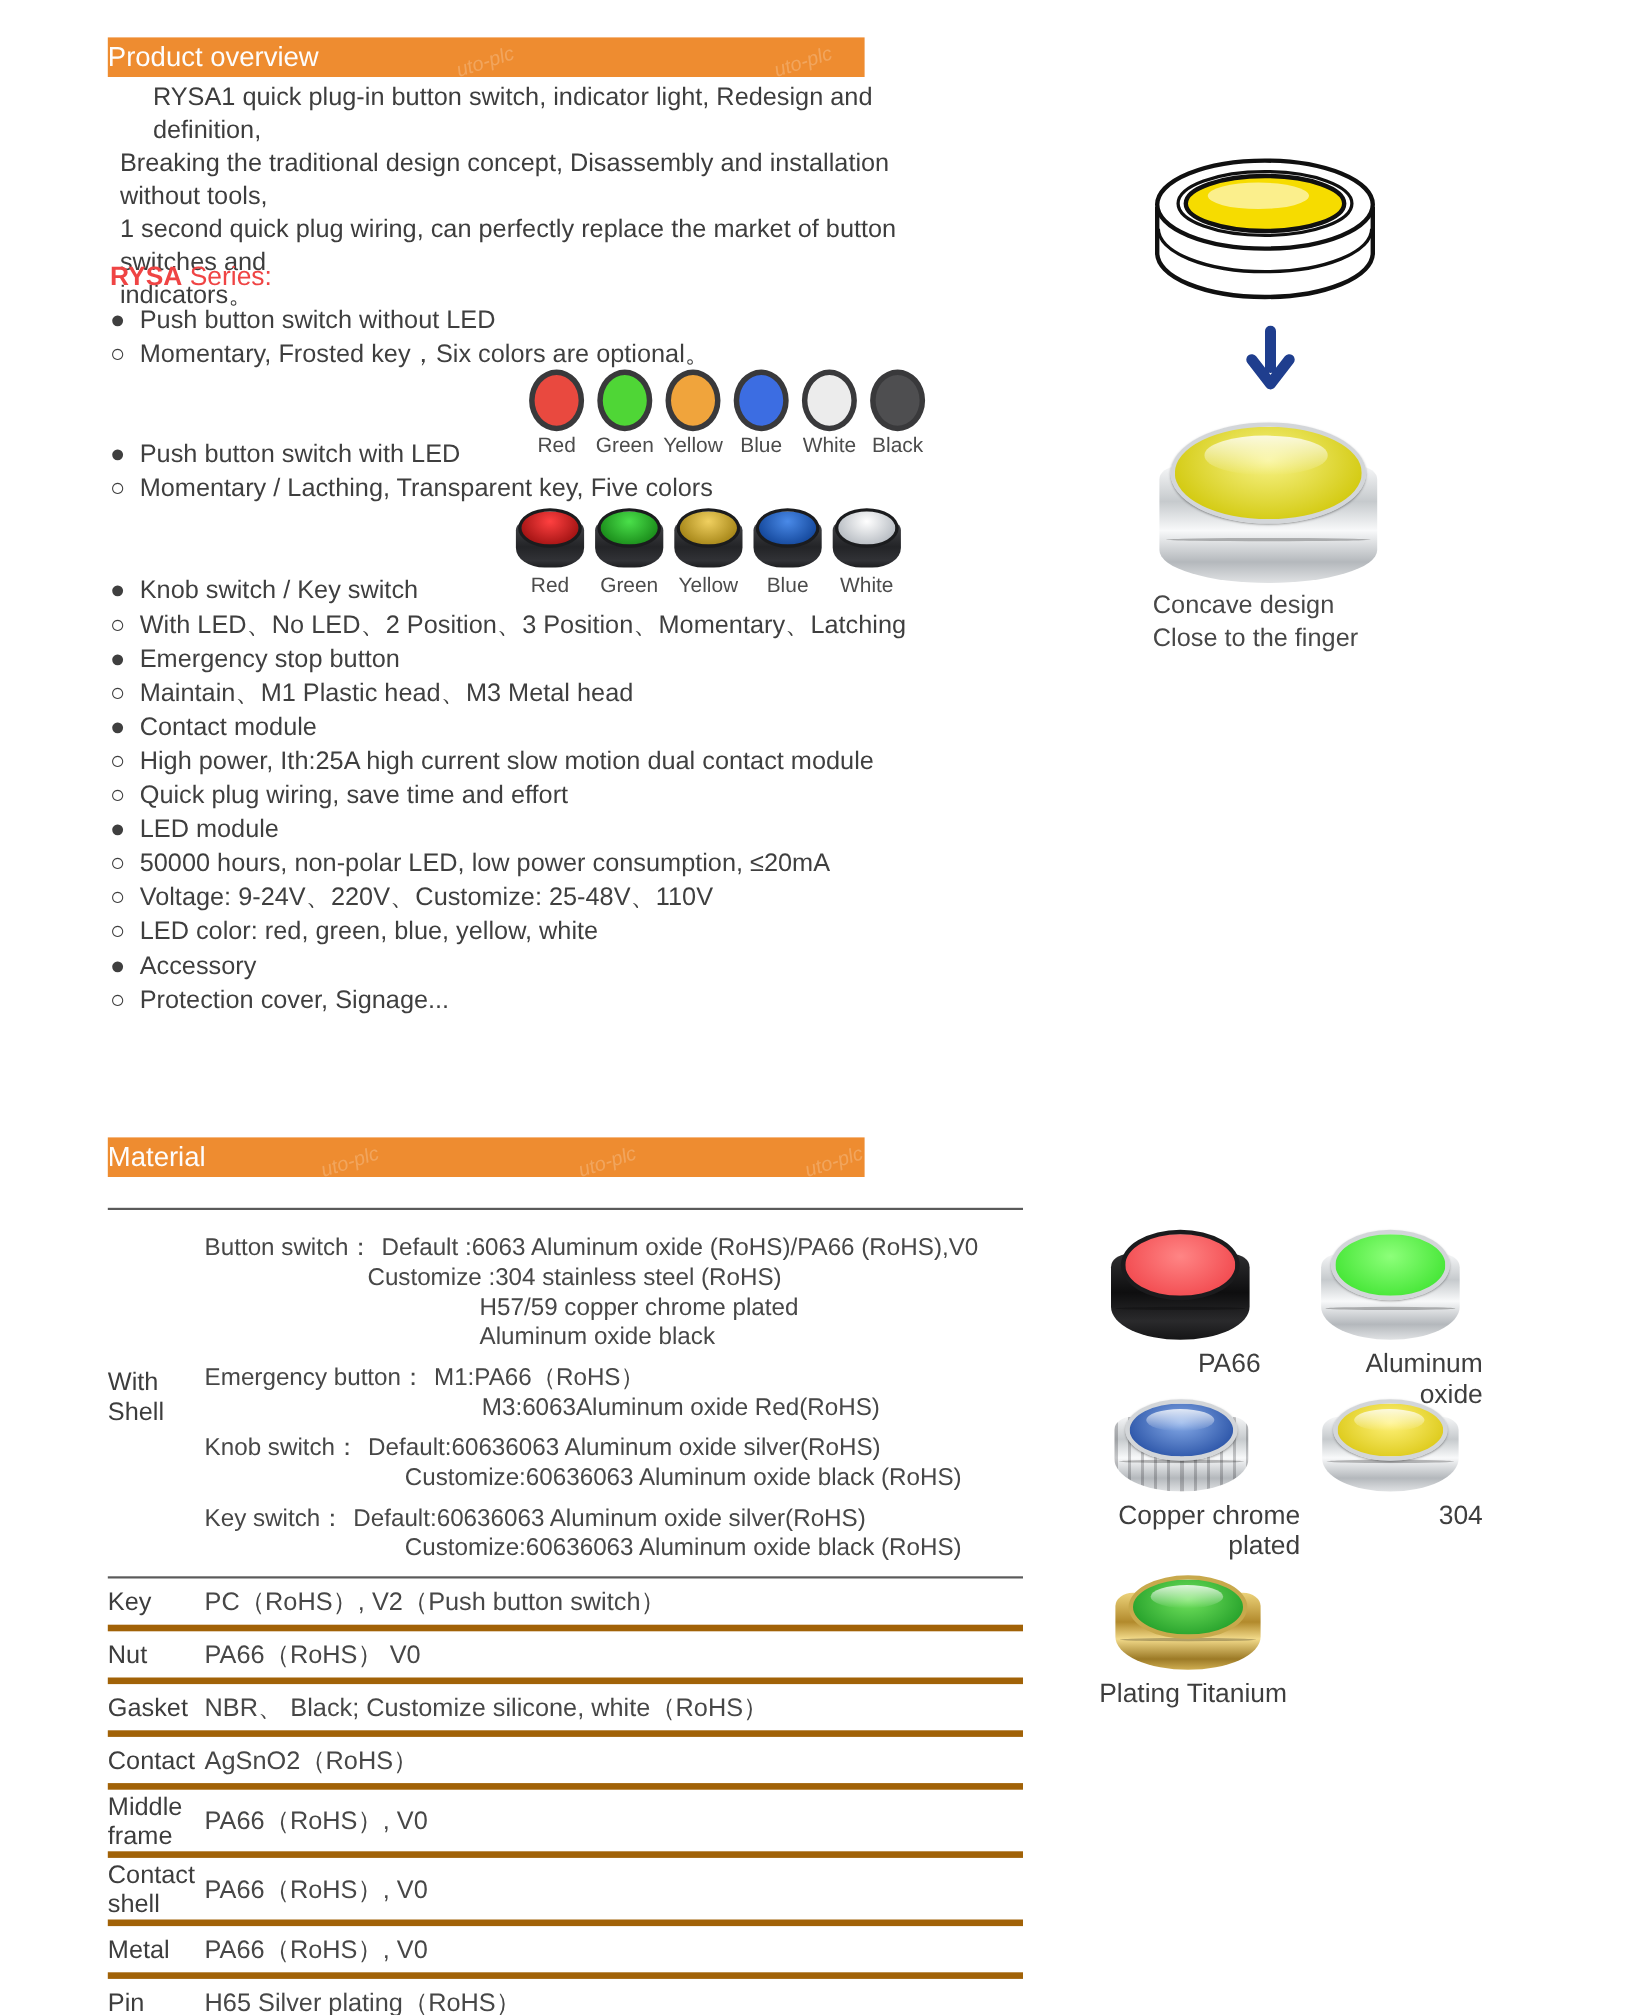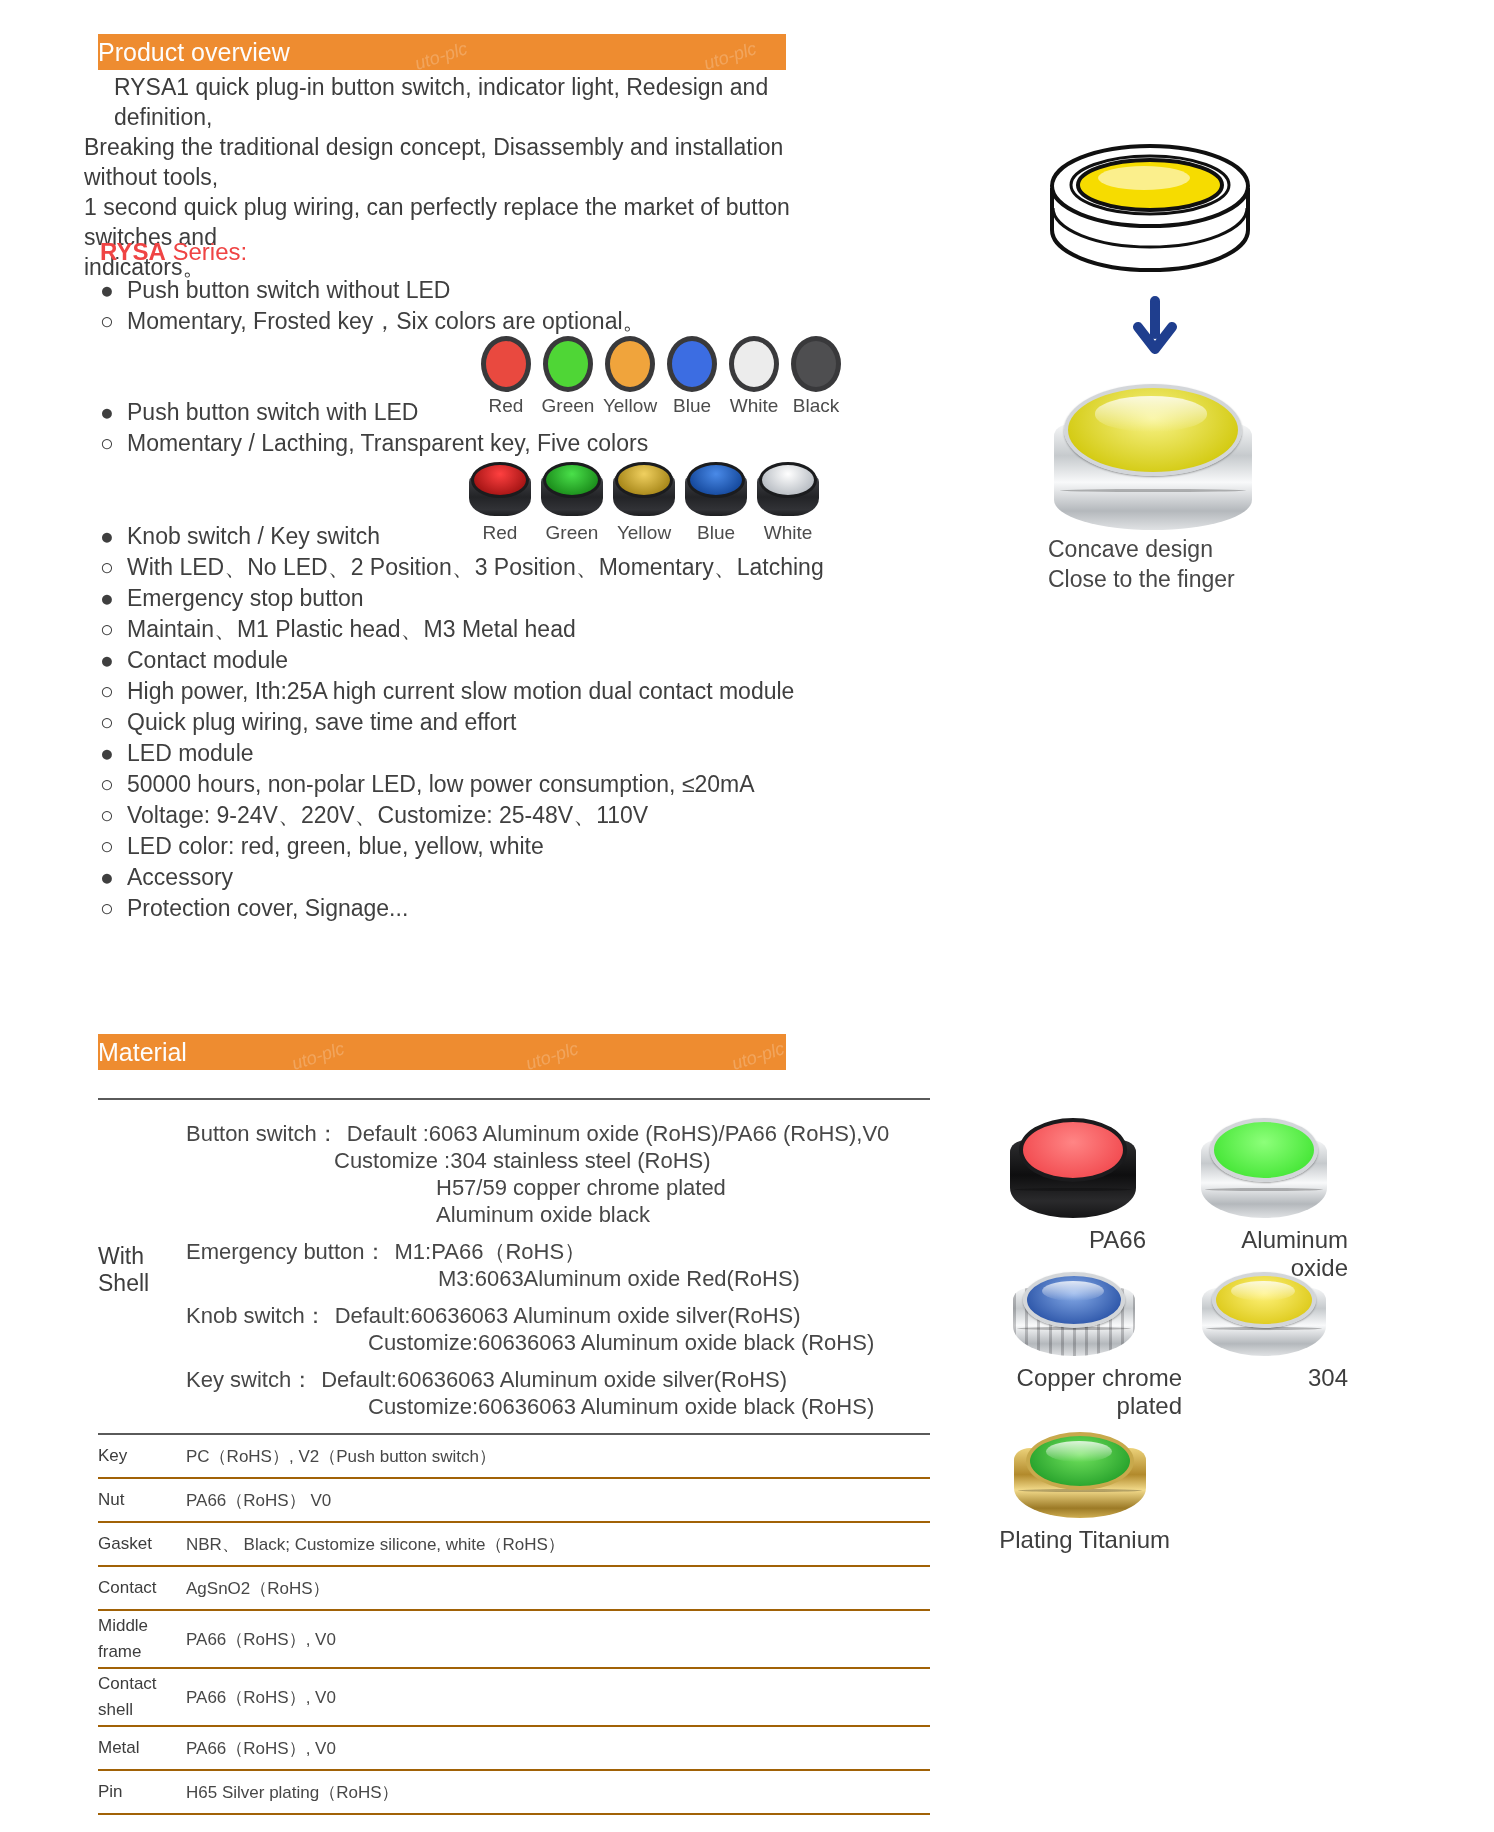--- a/index.html
+++ b/index.html
@@ -6,21 +6,21 @@
   .page{position:relative;width:1494px;height:1832px;background:#fff;overflow:hidden;
         font-family:"Liberation Sans", sans-serif;color:#404040;}
 
   
   .secbar{position:absolute;height:36px;color:#fdfdfd;font-size:25px;line-height:36px;
           box-sizing:border-box;overflow:hidden;}
   .wm{position:absolute;top:4px;font-size:18px;font-style:italic;color:rgba(255,255,255,.22);
       transform:rotate(-18deg);white-space:nowrap;}
 
   
-  .para{position:absolute;left:84px;top:72px;width:716px;font-size:23px;line-height:30px;color:#3d3d3d;}
+  .para{position:absolute;left:109px;top:72px;width:716px;font-size:23px;line-height:30px;color:#3d3d3d;}
   .para .first{padding-left:30px;}
   .series{position:absolute;left:100px;top:238px;width:760px;}
   .series-title{font-size:24px;margin-bottom:9px;color:#ef4444;}
   .series-title b{font-weight:bold;}
   .li{display:flex;line-height:31px;font-size:23px;color:#3f3f3f;}
   .li .b{width:27px;flex:none;}
   .gapA{margin-bottom:60px;}
   .gapB{margin-bottom:62px;}
 
   
@@ -73,21 +73,21 @@
             justify-content:center;line-height:27px;}
   .hs-content{flex:1;}
   .hs-entry{margin-bottom:10px;}
   .hs-line{line-height:27px;}
   .hs-line0{display:flex;}
   .hs-name{white-space:nowrap;margin-right:8px;}
   .ind-a{padding-left:148px;}
   .ind-b{padding-left:250px;}
   .ind-c{padding-left:252px;}
   .ind-d{padding-left:182px;}
-  .m-row{display:flex;align-items:center;border-bottom:2px solid #a16207;min-height:42px;font-size:17px;}
+  .m-row{display:flex;align-items:center;border-bottom:6px solid #a16207;min-height:42px;font-size:23px;}
   .m-row.tall{min-height:56px;}
   .m-label{width:88px;flex:none;line-height:26px;color:#3d3d3d;}
   .m-val{flex:1;color:#474747;}
 </style>
 </head>
 <body>
 
 <div class="page">
 
   <div class="secbar" style="left: 98px; top: 34px; width: 688px; background-color: rgb(238, 140, 48);">

